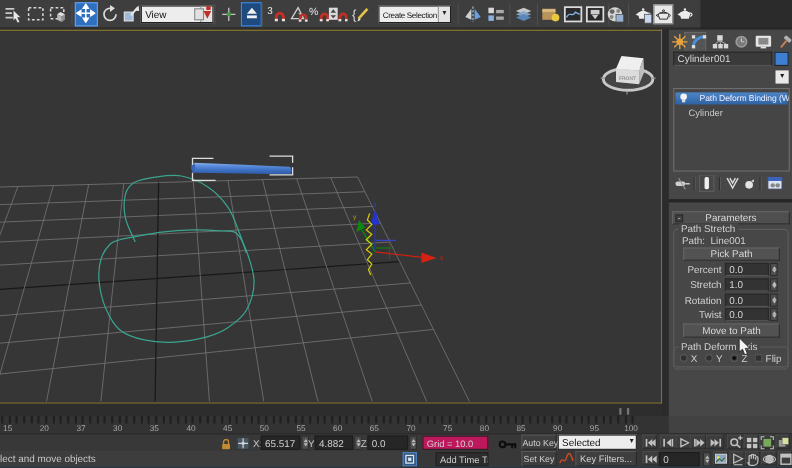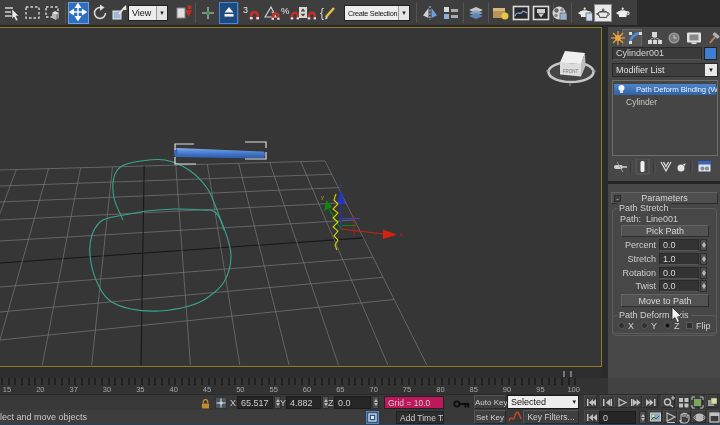--- a/index.html
+++ b/index.html
@@ -90,21 +90,21 @@
           <polygon points="9,0.5 13.5,3.5 9,6.8" fill="#e0e0e0"></polygon>
         </svg>
       </div>
 <div class="tbi" style="left:111px;top:4px;width:18px;height:18px">
         <svg width="18" height="18" viewBox="0 0 18 18" xmlns="http://www.w3.org/2000/svg">
           <rect x="2" y="7" width="8" height="8" fill="#9db8d8" stroke="#e8e8e8"></rect>
           <line x1="8" y1="10" x2="14" y2="3" stroke="#e8e8e8" stroke-width="1.6"></line>
           <polygon points="15,1 15.5,6 10.5,5.5" fill="#e8e8e8"></polygon>
         </svg>
       </div>
-<div class="combo" style="left:128px;top:5px;width:40px"><span>View</span><div class="cbtn">▾</div></div>
+<div class="combo" style="left:128px;top:5px;width:66px"><span>View</span><div class="cbtn">▾</div></div>
 <div class="tbi" style="left:176px;top:4px;width:16px;height:18px">
         <svg width="18" height="18" viewBox="0 0 18 18" xmlns="http://www.w3.org/2000/svg">
           <rect x="1" y="4" width="8" height="10" fill="#e0e0e0" stroke="#888"></rect>
           <polygon points="9,6 16,6 12.5,13" fill="#c03026"></polygon>
           <rect x="11.5" y="1.5" width="4" height="3.6" fill="#c03026"></rect>
         </svg>
       </div>
 <div class="tsep" style="left:195px"></div>
 <div class="tbi" style="left:199px;top:4px;width:17px;height:18px">
         <svg width="18" height="18" viewBox="0 0 18 18" xmlns="http://www.w3.org/2000/svg">
@@ -371,21 +371,20 @@
         <rect x="77" y="2.5" width="14" height="10" rx="1" fill="#e4e4e4"></rect>
         <rect x="79.5" y="4.5" width="9" height="6" fill="#888"></rect>
         <rect x="81.5" y="12.5" width="5" height="1.5" fill="#e4e4e4"></rect>
         <g transform="translate(98,2) rotate(40 6 6)">
           <rect x="2.5" y="1" width="7" height="3.5" rx="1" fill="#b0b0b0"></rect>
           <rect x="5.2" y="4.5" width="1.8" height="8" fill="#c08058"></rect>
         </g>
       </svg>
 <div class="fld" style="left:4px;top:20px;width:90px;height:13px;background:#3a3a3a">Cylinder001</div>
 <div class="abs" style="left:96px;top:20px;width:13px;height:13px;background:#3f7fd2;border:1px solid #222"></div>
-<div class="abs" style="left:4px;top:36px;width:106px;height:14px;background:#3e3e3e;border:1px solid #292929;color:#e0e0e0;font-size:9px;line-height:12px;padding-left:3px">Modifier List</div>
 <div class="abs" style="left:97px;top:37px;width:12px;height:12px;background:#e8e8e8;color:#111;font-size:7px;text-align:center;line-height:11px">▾</div>
 <div class="abs" style="left:4px;top:53px;width:106px;height:76px;background:#454545;border:1px solid #6e6e6e;overflow:hidden">
         <div class="abs" style="left:1px;top:3px;width:102px;height:11px;background:linear-gradient(#4c86c8,#2f62a2)"></div>
         <svg class="abs" style="left:4px;top:3px" width="9" height="11" viewBox="0 0 9 11" xmlns="http://www.w3.org/2000/svg">
           <circle cx="4.5" cy="4" r="3" fill="#f4f4f4"></circle>
           <rect x="3" y="6.5" width="3" height="2.5" fill="#ddd"></rect>
         </svg>
         <div class="abs" style="left:23px;top:4px;color:#eef;font-size:7.8px;white-space:nowrap;letter-spacing:-0.1px">Path Deform Binding (WS</div>
         <div class="abs" style="left:13px;top:16px;color:#c8c8c8;font-size:8.5px">Cylinder</div>
       </div>

